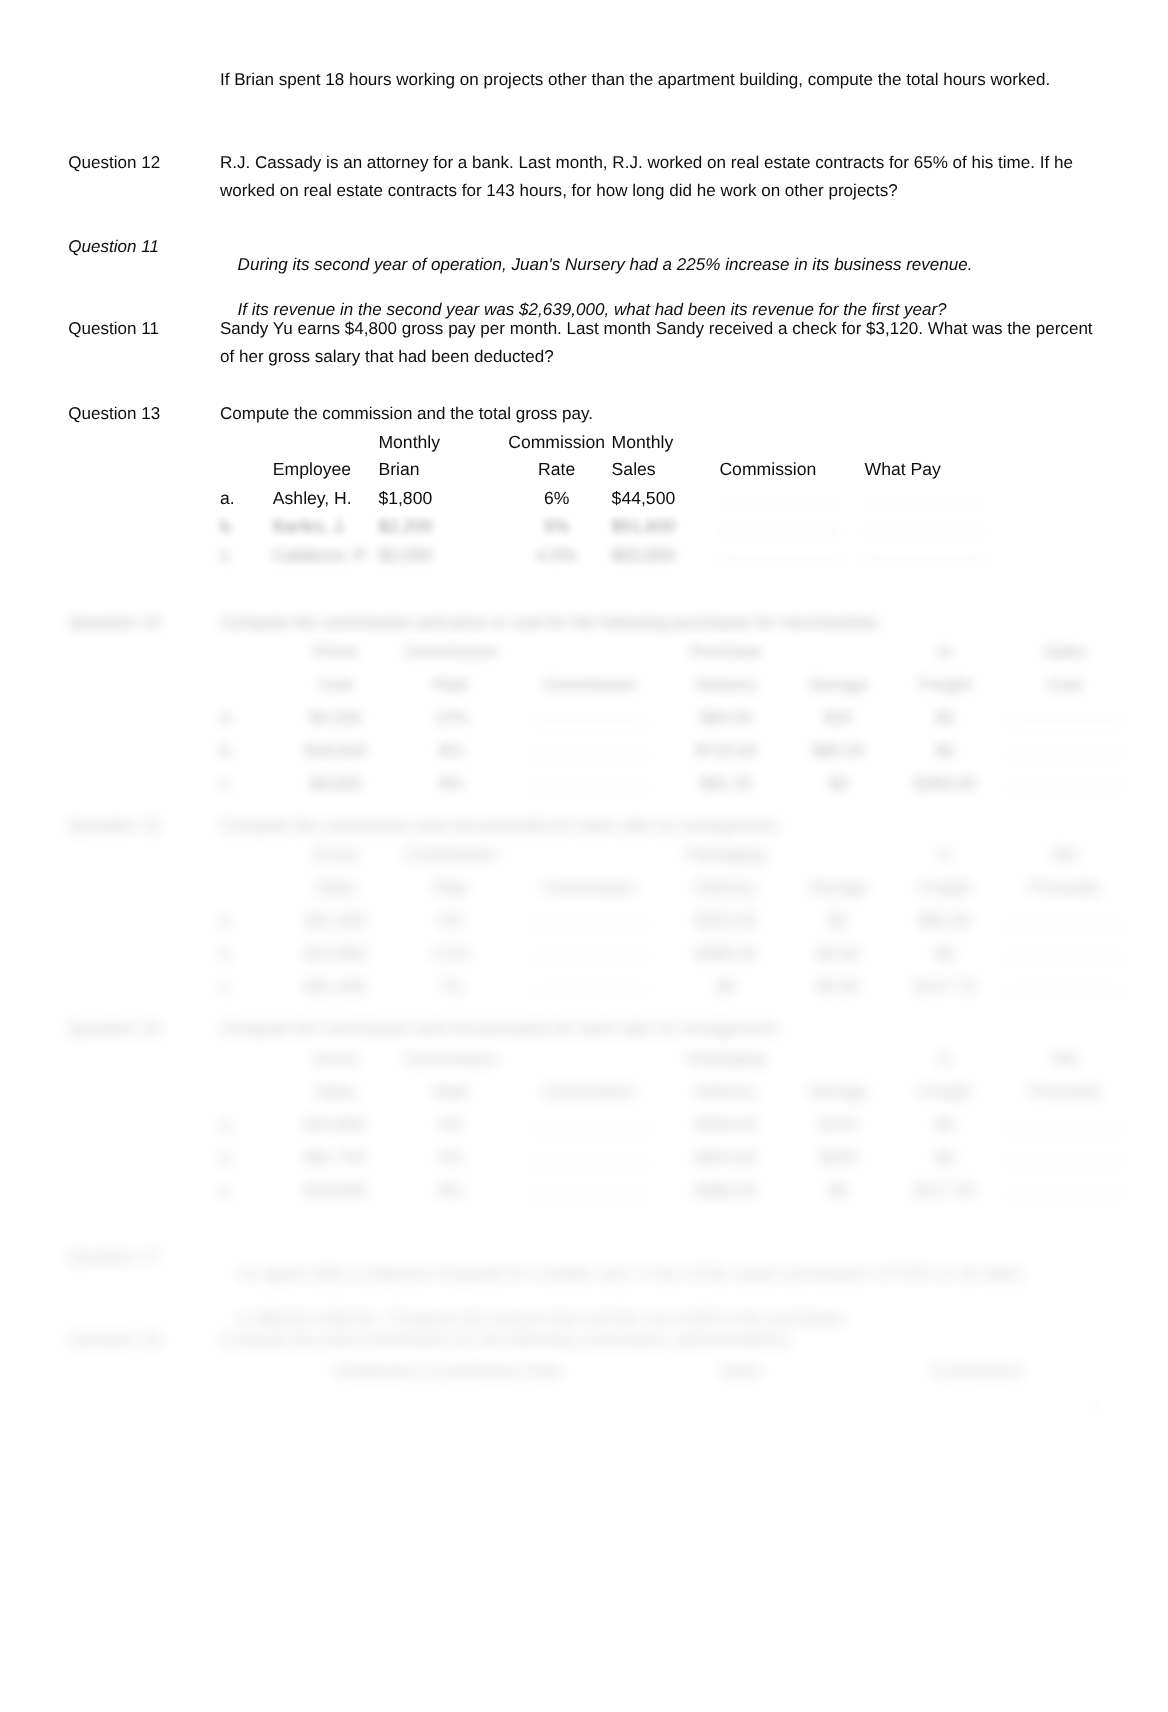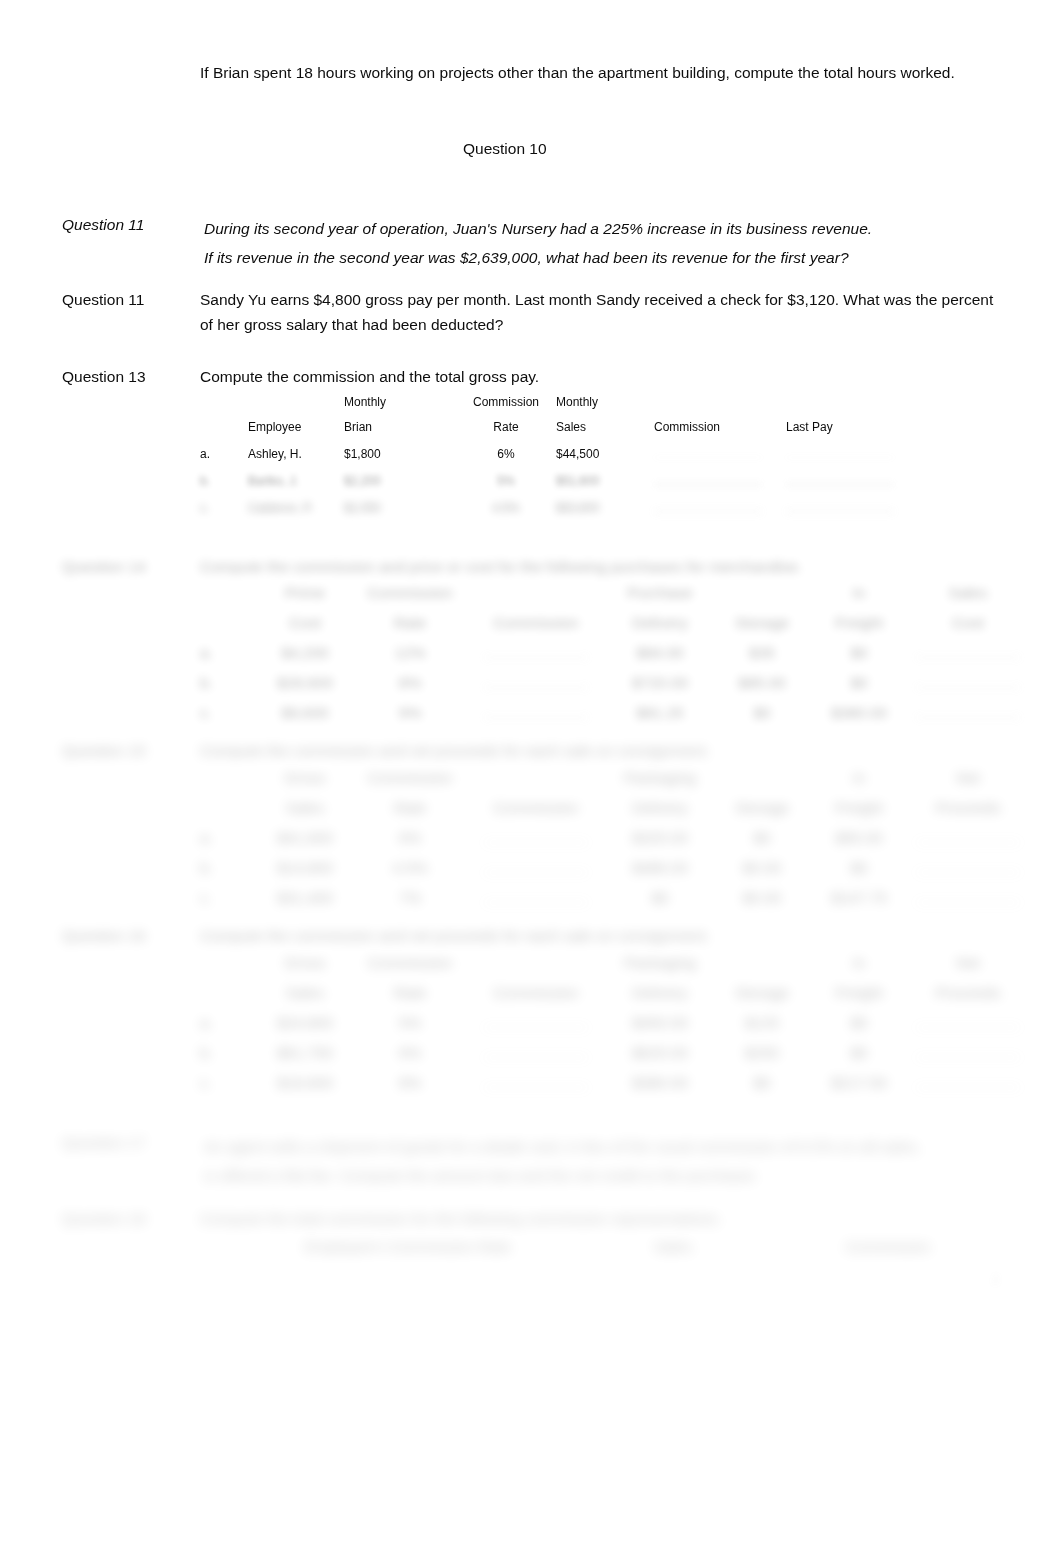--- a/index.html
+++ b/index.html
@@ -31,37 +31,37 @@
     font-size: 15.5px;
     line-height: 25px;
     white-space: nowrap;
   }
   .qbody {
     flex: 1 1 auto;
     font-size: 15.5px;
     line-height: 25px;
   }
   .qbody p {
-    margin: 4px;
+    margin: 16px;
   }
 
   
   .b0  { filter: none; justify-content: center; }
   .b3  { filter: blur(3.4px);  opacity: .42; }
   .b4  { filter: blur(4.2px);  opacity: .36; }
   .b5  { filter: blur(5.0px);  opacity: .30; }
   .b6  { filter: blur(5.6px);  opacity: .26; }
   .b7  { filter: blur(6.2px);  opacity: .22; }
   .bGhost { filter: blur(3.0px); opacity: .10; }
 
   
   .tbl {
     border-collapse: collapse;
     table-layout: fixed;
-    font-size: 12px;
+    font-size: 16px;
     line-height: 25px;
   }
   .tbl td, .tbl th {
     padding: 0;
     font-weight: normal;
     vertical-align: bottom;
     white-space: nowrap;
   }
   .tbl .c-idx   { width: 48px;  text-align: left; }
   .tbl .c-name  { width: 96px;  text-align: left; }
@@ -133,21 +133,22 @@
 <body>
 
 <div class="page">
 
   <div class="qrow b0" style="left:62px; top:60px; width:940px;">
     <div class="qlabel"></div>
     <div class="qbody">If Brian spent 18 hours working on projects other than the apartment building, compute the total hours worked.</div>
   </div>
 
   <div class="qrow b0" style="left:62px; top:136px; width:940px;">
-    <div class="qlabel">Question 10</div>
+    <div class="qlabel">Question 12</div>
+    <div class="qbody">R.J. Cassady is an attorney for a bank. Last month, R.J. worked on real estate contracts for 65% of his time. If he worked on real estate contracts for 143 hours, for how long did he work on other projects?</div>
   </div>
 
   <div class="qrow b0" style="left:62px; top:212px; width:940px;font-style:italic;">
     <div class="qlabel">Question 11</div>
     <div class="qbody">
       <p>During its second year of operation, Juan's Nursery had a 225% increase in its business revenue.</p>
       <p>If its revenue in the second year was $2,639,000, what had been its revenue for the first year?</p>
     </div>
   </div>
 
@@ -172,21 +173,21 @@
       <td class="c-comm"></td>
       <td class="c-gross"></td>
     </tr>
     <tr>
       <td class="c-idx"></td>
       <td class="c-name">Employee</td>
       <td class="c-sal">Brian</td>
       <td class="c-rate">Rate</td>
       <td class="c-sales">Sales</td>
       <td class="c-comm">Commission</td>
-      <td class="c-gross">Last Pay</td>
+      <td class="c-gross">What Pay</td>
     </tr>
     <tr class="b0">
       <td class="c-idx">a.</td>
       <td class="c-name">Ashley, H.</td>
       <td class="c-sal">$1,800</td>
       <td class="c-rate">6%</td>
       <td class="c-sales">$44,500</td>
       <td class="c-comm"><span class="blankline bGhost"></span></td>
       <td class="c-gross"><span class="blankline bGhost"></span></td>
     </tr>

